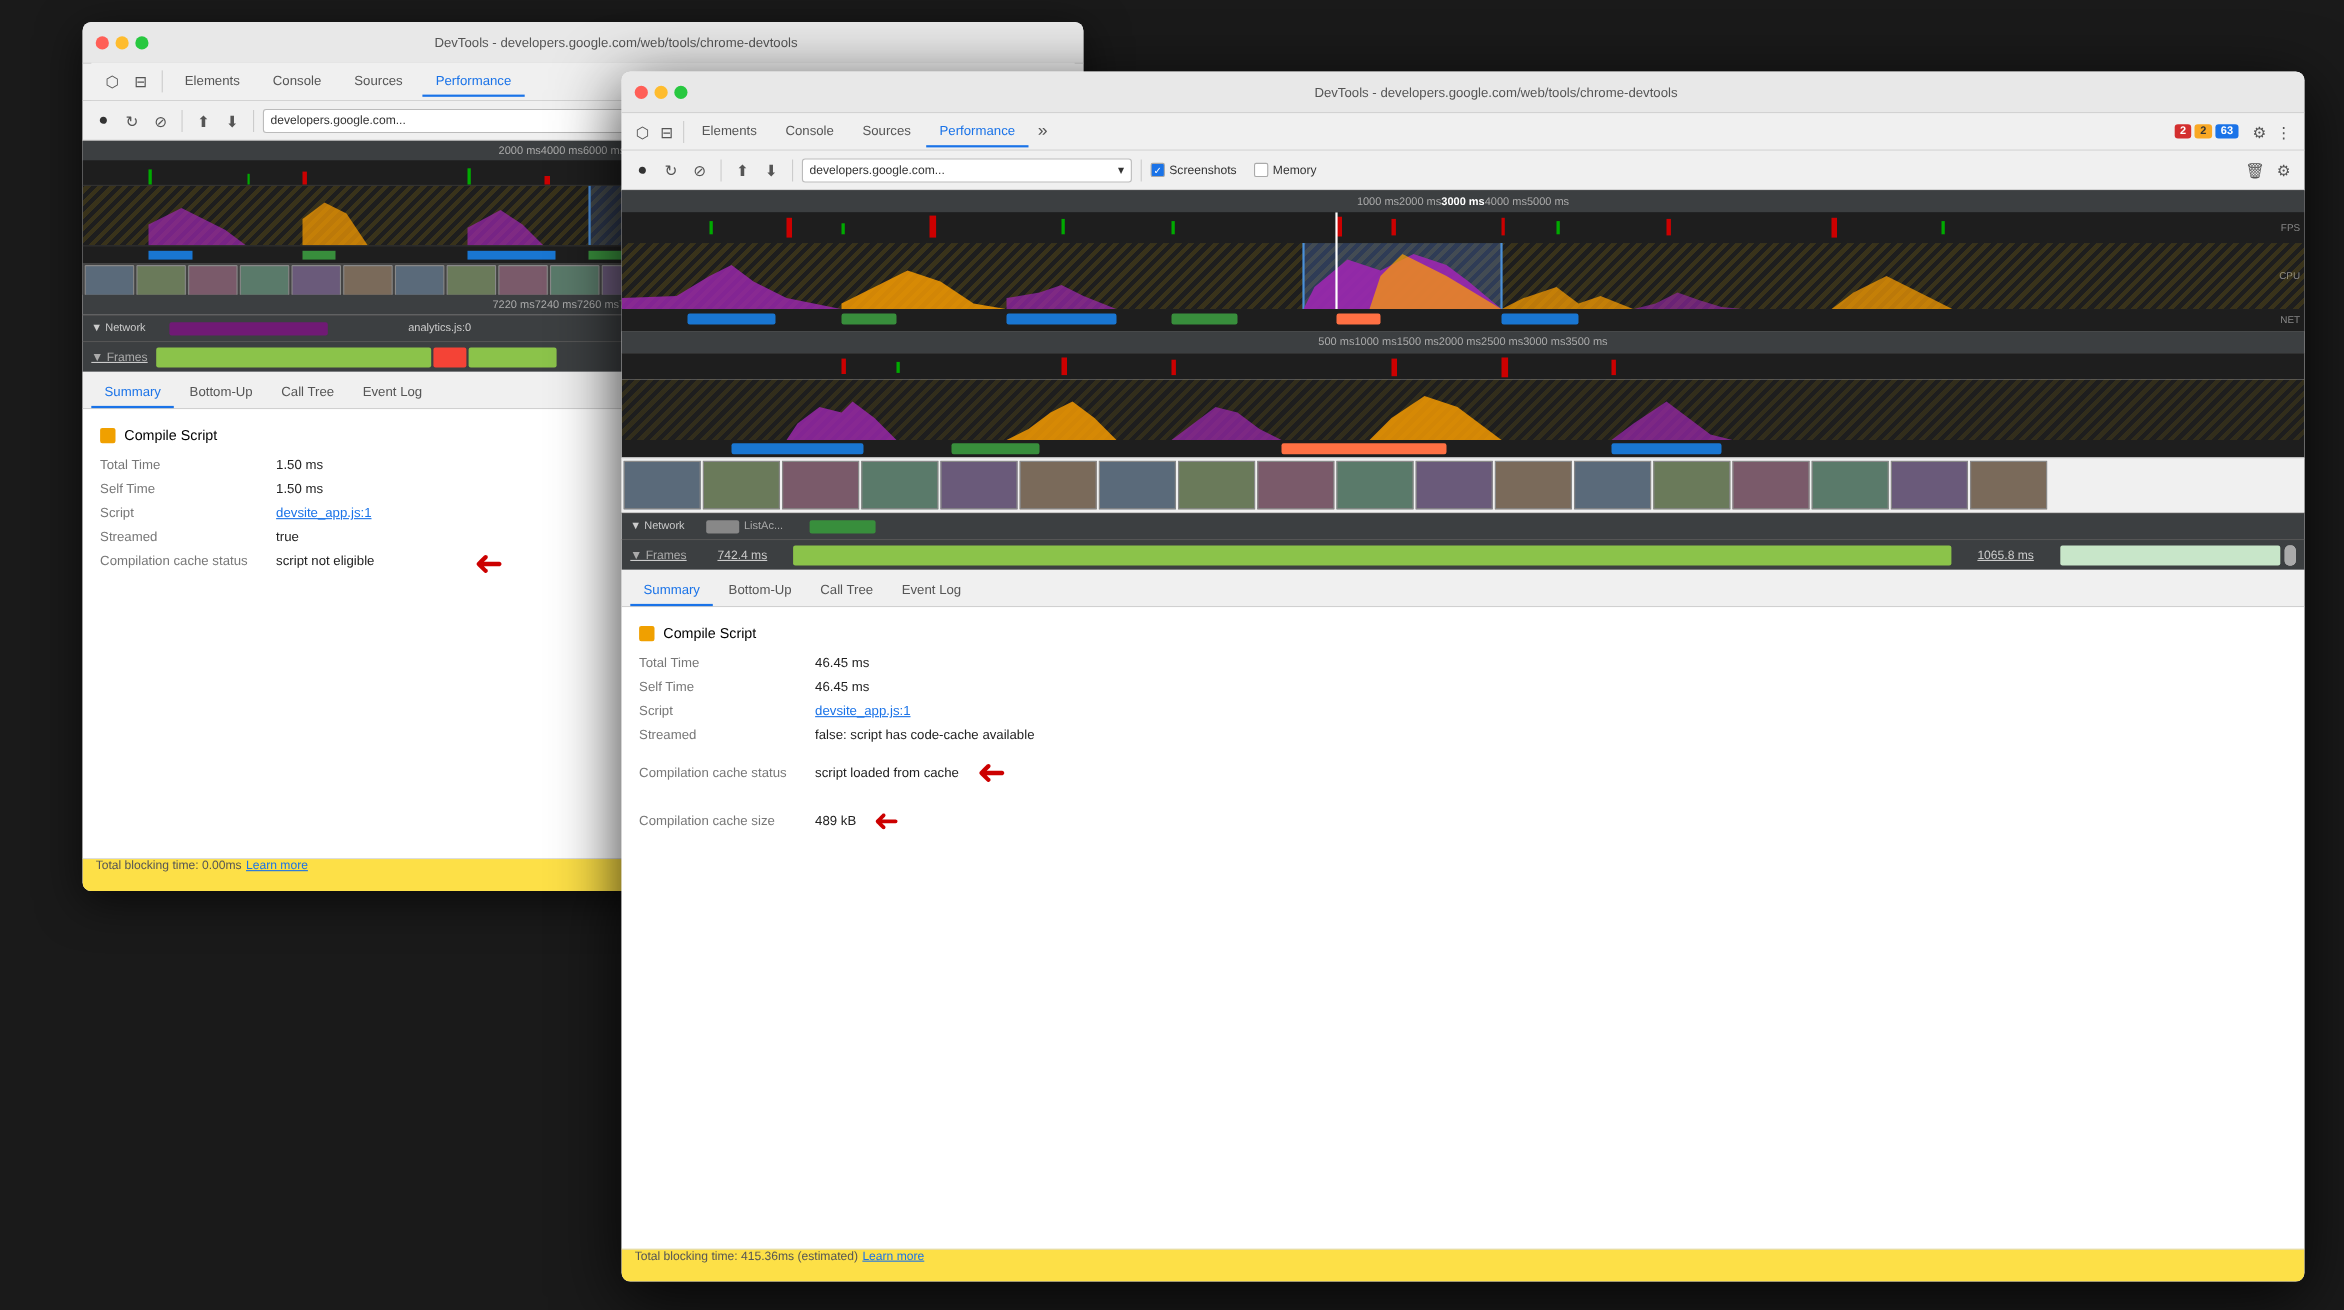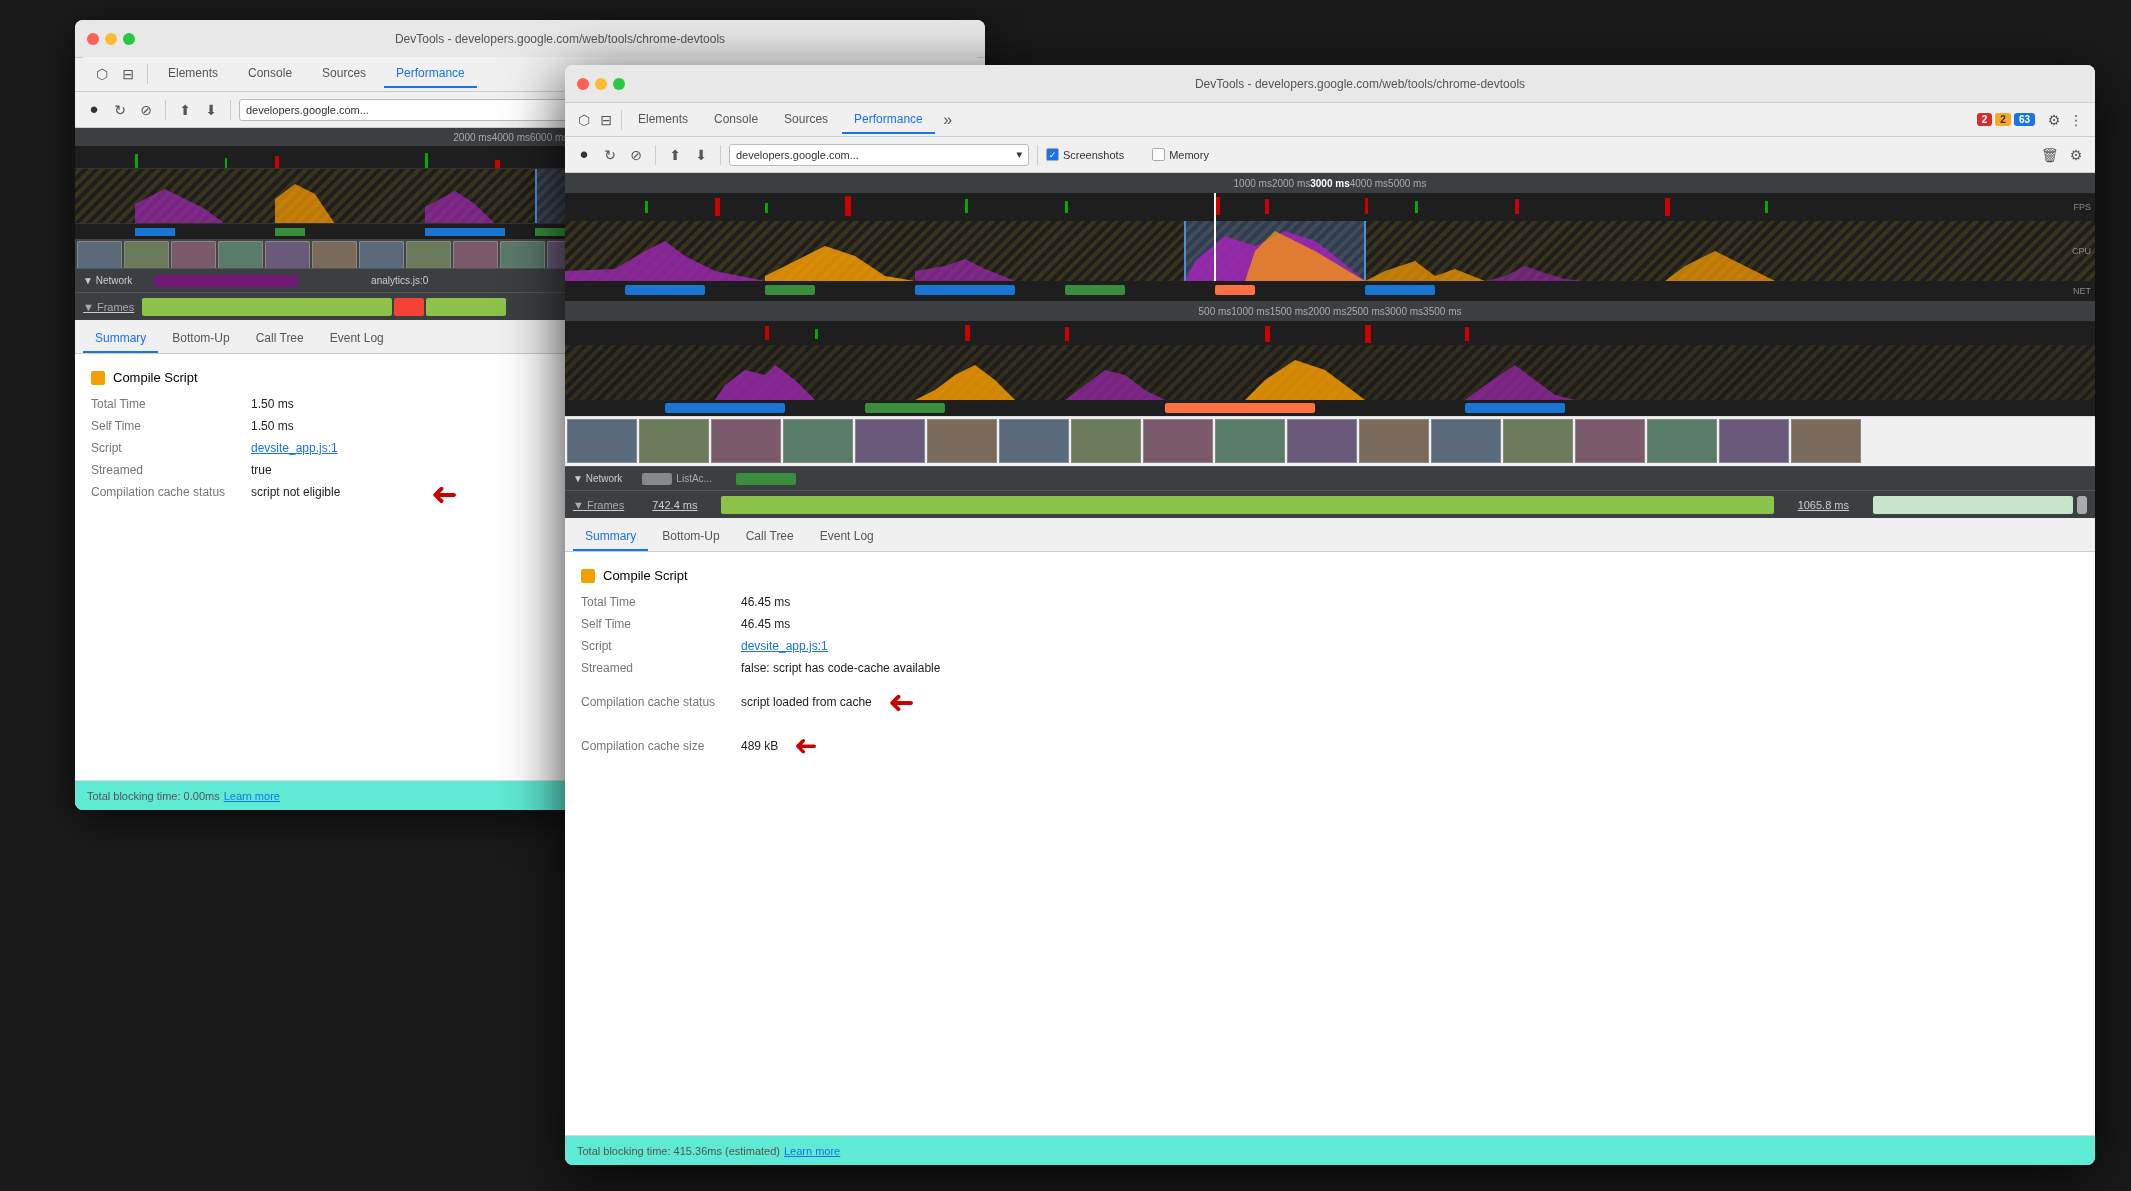--- a/index.html
+++ b/index.html
@@ -263,24 +263,23 @@
 
     .info-link {
       color: #1a73e8;
       text-decoration: underline;
       cursor: pointer;
     }
 
     
     .status-bar {
       height: 30px;
-      background: #5eead4;
+      background: #fde047;
       border-top: 1px solid #ddd;
       display: flex;
-      align-items: center;
       padding: 0 12px;
       font-size: 11px;
       color: #555;
       flex-shrink: 0;
     }
 
     .status-bar a {
       color: #1a73e8;
       margin-left: 4px;
       text-decoration: underline;
@@ -510,20 +509,29 @@
         <div class="screenshot-thumb" style="background:#5a6a7a;"></div>
         <div class="screenshot-thumb" style="background:#6a7a5a;"></div>
         <div class="screenshot-thumb" style="background:#7a5a6a;"></div>
         <div class="screenshot-thumb" style="background:#5a7a6a;"></div>
         <div class="screenshot-thumb" style="background:#6a5a7a;"></div>
         <div class="screenshot-thumb" style="background:#7a6a5a;"></div>
       </div>
     </div>
   </div>
 
+  <div class="tl1-ruler" style="background:#3c3f41; color:#aaa;">
+    <div class="ruler-marks">
+      <span>7220 ms</span>
+      <span>7240 ms</span>
+      <span>7260 ms</span>
+      <span>7280 ms</span>
+      <span>73</span>
+    </div>
+  </div>
 
   <div class="network-row">
     <span>▼ Network</span>
     <div style="margin-left:22px; height:12px; background:#701a75; width:144px; border-radius:2px; position:relative;">
       <span style="position:absolute; right:-130px; color:#ccc; font-size:10px; white-space:nowrap;">analytics.js:0</span>
     </div>
   </div>
 
   <div class="frames-row">
     <span class="frames-label">▼ Frames</span>
@@ -625,21 +633,21 @@
     </div>
     <div class="toolbar-sep"></div>
 
     <div class="checkbox-wrap">
       <div class="cb">
         <span style="color:white; font-size:9px;">✓</span>
       </div>
       <span>Screenshots</span>
     </div>
 
-    <div class="checkbox-wrap" style="margin-left:24px;">
+    <div class="checkbox-wrap" style="margin-left:12px;">
       <div class="cb-empty"></div>
       <span>Memory</span>
     </div>
     <div style="flex:1;"></div>
     <button class="toolbar-btn">🗑</button>
     <button class="toolbar-btn">⚙</button>
   </div>
 
   <div style="background:#292a2d; flex-shrink:0;">
 

